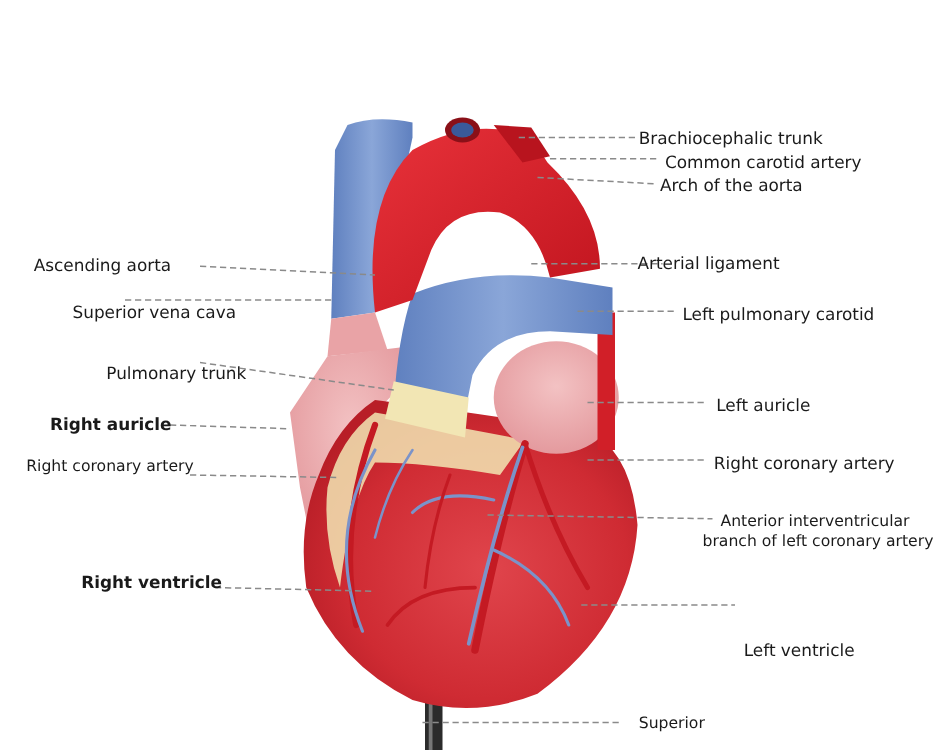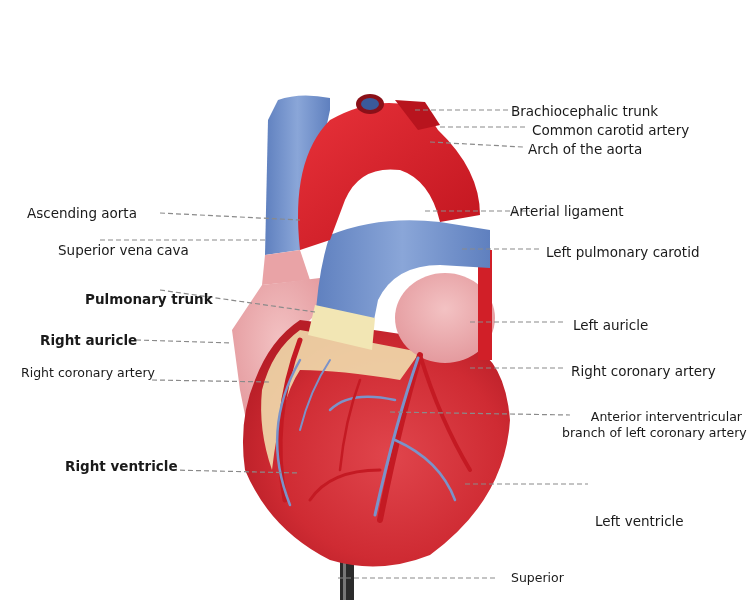--- a/index.html
+++ b/index.html
@@ -2,21 +2,21 @@
 <html><head>
 <meta charset="utf-8">
 <style>
   html, body { margin:0; padding:0; background:#ffffff; }
   body { width:750px; height:600px; position:relative; overflow:hidden;
          font-family:"DejaVu Sans","Liberation Sans",sans-serif; }
   #stage { position:absolute; left:0; top:0; width:750px; height:600px; }
   svg.art { position:absolute; left:0; top:0; }
   .label { position:absolute; font-size:13.5px; color:#1a1a1a; white-space:nowrap; line-height:16px; }
   .label.small { font-size:12.5px; }
-  .label.center { text-align:right; }
+  .label.center { text-align:center; }
 </style>
 </head>
 <body>
 
 <div id="stage">
 
   <svg class="art" width="750" height="600" viewBox="0 0 750 600">
     <defs>
       <radialGradient id="muscle" cx="55%" cy="55%" r="60%">
         <stop offset="0%" stop-color="#e0454c"></stop>
@@ -107,18 +107,18 @@
   <div class="label" style="left:571px; top:363px;">Right coronary artery</div>
   <div class="label small center" style="left:562px; top:409px; width:180px;">
     <div>Anterior interventricular</div>
     <div>branch of left coronary artery</div>
   </div>
   <div class="label" style="left:595px; top:476px;margin-top:37px;">Left ventricle</div>
   <div class="label small" style="left:511px; top:570px;">Superior</div>
 
   <div class="label" style="left:27px; top:205px;">Ascending aorta</div>
   <div class="label" style="left:58px; top:242px;">Superior vena cava</div>
-  <div class="label" style="left:85px; top:291px;font-weight:bold;">Pulmonary trunk</div>
+  <div class="label" style="left:85px; top:291px;">Pulmonary trunk</div>
   <div class="label" style="left:40px; top:332px;font-weight:bold;">Right auricle</div>
   <div class="label small" style="left:21px; top:365px;">Right coronary artery</div>
   <div class="label" style="left:65px; top:458px;font-weight:bold;">Right ventricle</div>
 
 </div>
 
 </body></html>

